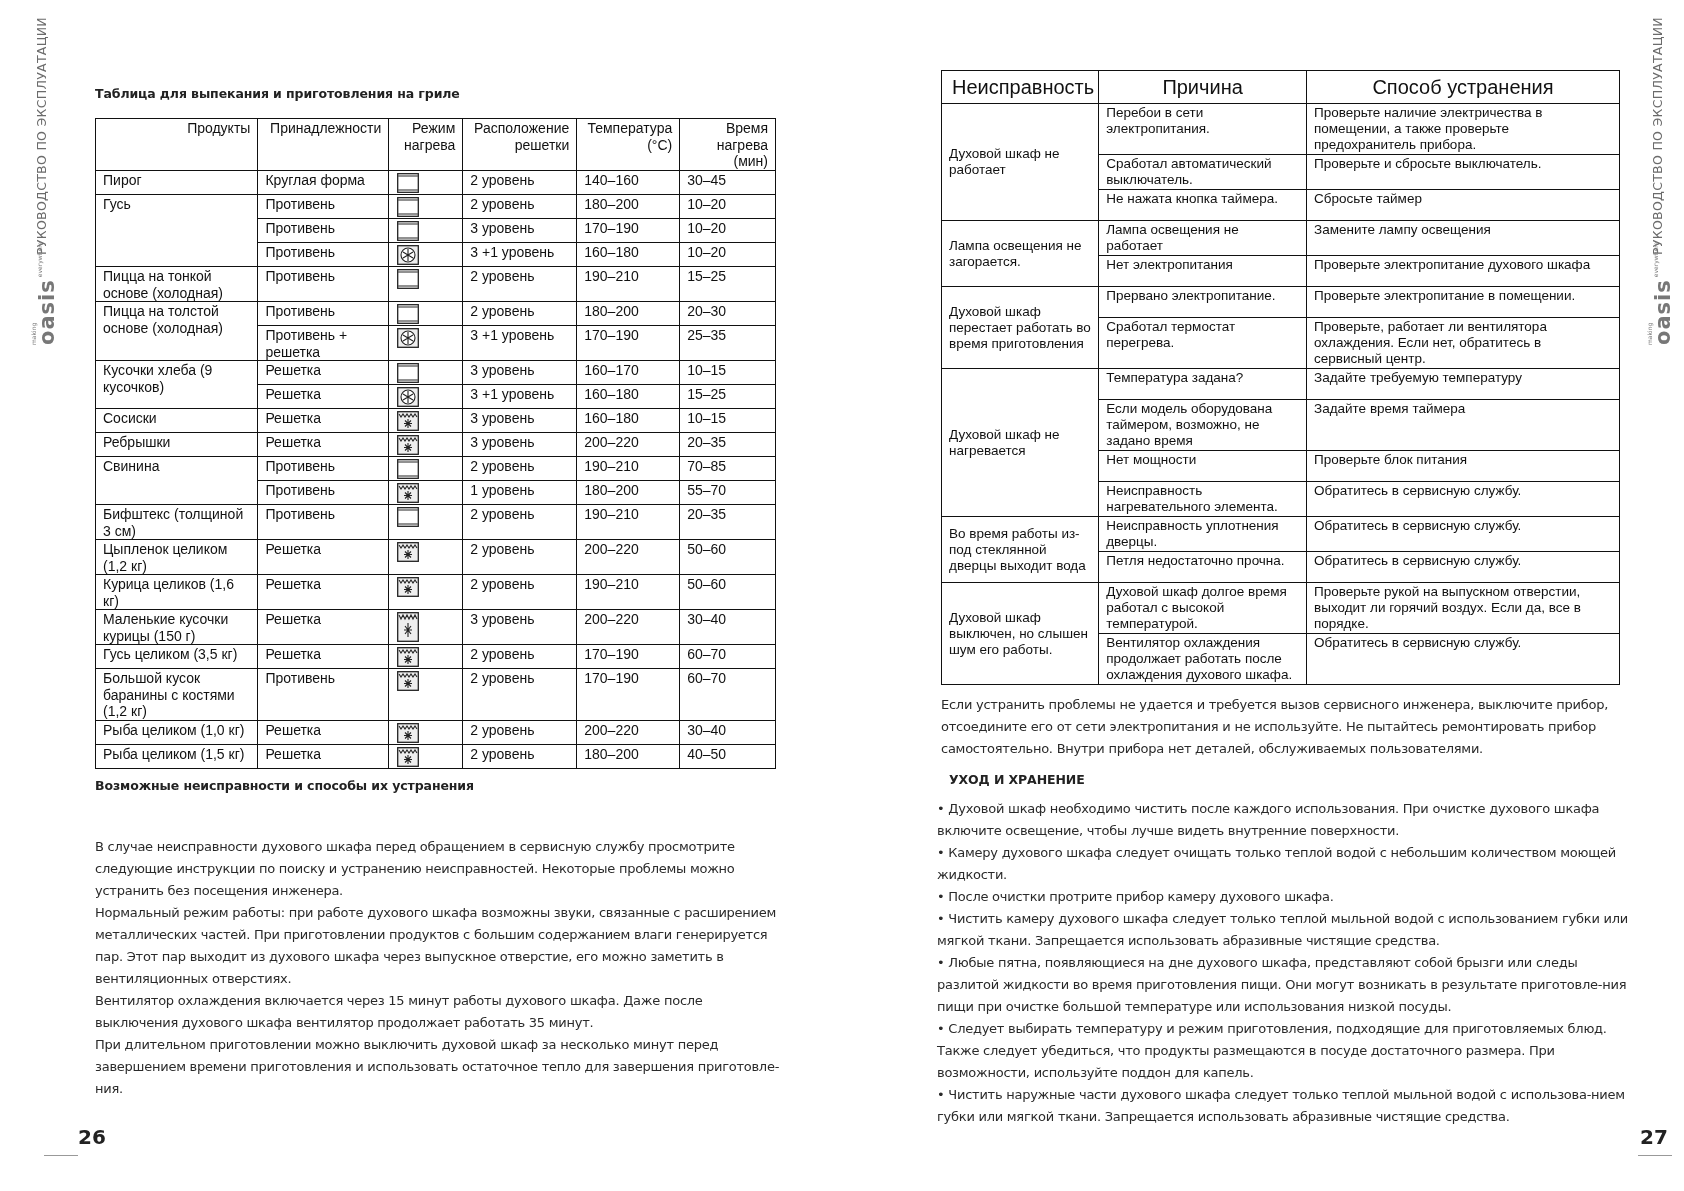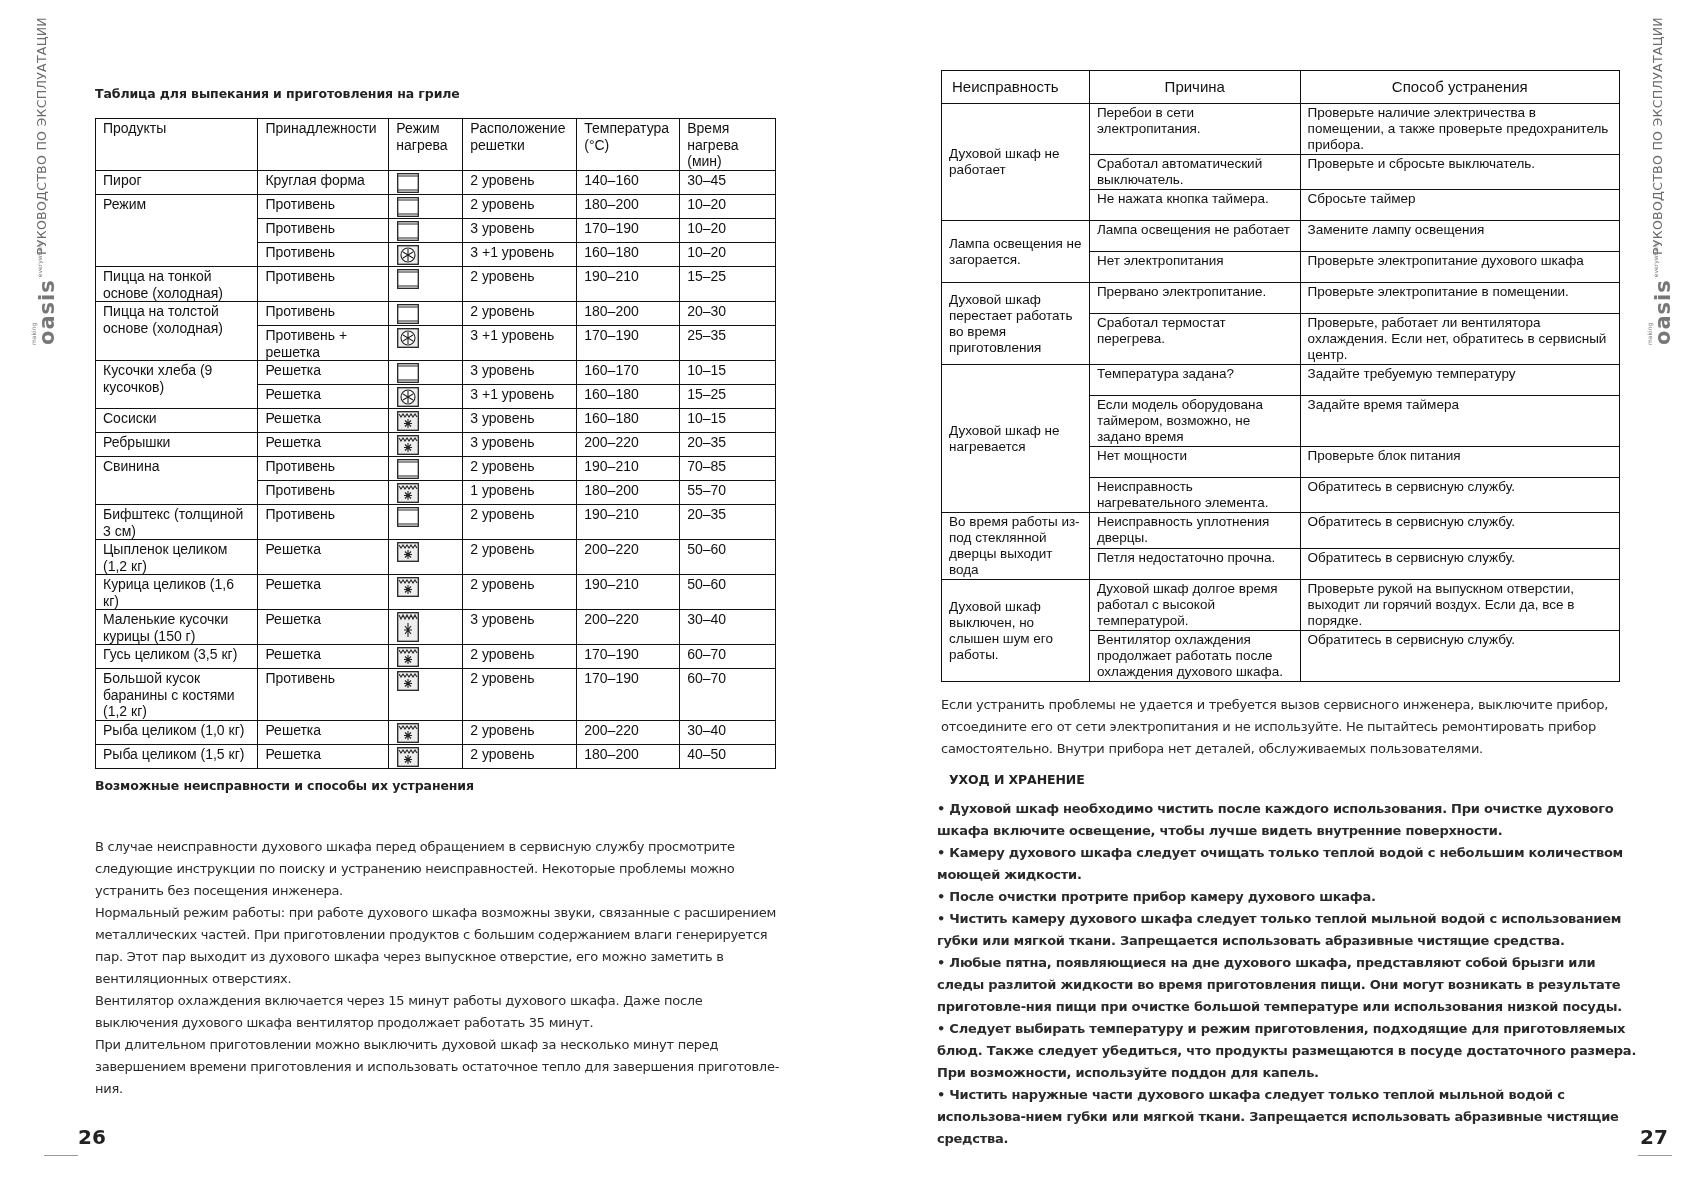--- a/index.html
+++ b/index.html
@@ -13,27 +13,27 @@
   .logo .mk { font-size:6px; font-family:"DejaVu Sans", sans-serif; display:block; line-height:6px; }
   .logo .oa { font-size:21px; font-weight:bold; font-family:"DejaVu Sans", sans-serif; letter-spacing:1px; line-height:20px; display:inline-block; }
   .logo .ev { font-size:6px; font-family:"DejaVu Sans", sans-serif; display:inline-block; vertical-align:top; margin-left:2px; line-height:6px; }
 
   .h-title { position:absolute; font-family:"DejaVu Sans", sans-serif; font-weight:bold; font-size:12.5px; color:#222; white-space:nowrap; letter-spacing:-0.1px; }
 
   table { border-collapse:collapse; position:absolute; font-family:"Liberation Sans", sans-serif; font-size:14px; color:#111; }
   td, th { border:1.2px solid #111; vertical-align:top; padding:1px 7px 0 7px; line-height:16.5px; text-align:left; font-weight:normal; }
 
   #bake-table { left:95px; top:118px; width:681px; }
-  #bake-table th { height:50px; }
+  #bake-table th { height:50px;text-align:right; }
   #bake-table td { height:21px; }
   .mode-cell { padding:2px 0 0 8px !important; }
   .mode-icon { display:block; width:22px; height:20px; }
 
   #fault-table { left:941px; top:70px; width:679px; font-size:13.5px; }
-  #fault-table th { font-size:15px; text-align:center; padding:2px 4px; height:28px; vertical-align:middle; }
+  #fault-table th { font-size:20px; text-align:center; padding:2px 4px; height:28px; vertical-align:middle; }
   #fault-table th.first { text-align:left; padding-left:10px; }
   #fault-table td { line-height:16px; padding:1px 7px; }
   #fault-table td.fault { vertical-align:middle; }
 
   .body-text { position:absolute; font-family:"DejaVu Sans", sans-serif; font-size:13px; line-height:22px; color:#2a2a2a; letter-spacing:-0.25px; }
   .body-text p { margin:0; }
   .pnum { position:absolute; font-family:"DejaVu Sans", sans-serif; font-weight:bold; font-size:20px; color:#222; }
   .pline { position:absolute; height:1px; background:#999; width:34px; }
 </style>
 </head>
@@ -74,21 +74,21 @@
           <td class="mode-cell"><span><svg class="mode-icon" viewBox="0 0 22 20">
                 <rect x="0.7" y="0.7" width="20.6" height="18.6" fill="#fff" stroke="#222" stroke-width="1.3"></rect>
                 <line x1="1" y1="3" x2="21" y2="3" stroke="#555" stroke-width="1.3"></line>
                 <line x1="1" y1="17" x2="21" y2="17" stroke="#555" stroke-width="1.3"></line>
               </svg></span></td>
           <td>2 уровень</td>
           <td>140–160</td>
           <td>30–45</td>
         </tr>
         <tr>
-          <td rowspan="3">Режим</td>
+          <td rowspan="3">Гусь</td>
           <td>Противень</td>
           <td class="mode-cell"><span><svg class="mode-icon" viewBox="0 0 22 20">
                 <rect x="0.7" y="0.7" width="20.6" height="18.6" fill="#fff" stroke="#222" stroke-width="1.3"></rect>
                 <line x1="1" y1="3" x2="21" y2="3" stroke="#555" stroke-width="1.3"></line>
                 <line x1="1" y1="17" x2="21" y2="17" stroke="#555" stroke-width="1.3"></line>
               </svg></span></td>
           <td>2 уровень</td>
           <td>180–200</td>
           <td>10–20</td>
         </tr>
@@ -409,21 +409,21 @@
         </tr>
         <tr>
           <td style="height:44px">Вентилятор охлаждения продолжает работать после охлаждения духового шкафа.</td>
           <td>Обратитесь в сервисную службу.</td>
         </tr>
       </tbody>
   </table>
 
   <div class="body-text" style="left:99px; top:694px; width:690px;">Если устранить проблемы не удается и требуется вызов сервисного инженера, выключите прибор, отсоедините его от сети электропитания и не используйте. Не пытайтесь ремонтировать прибор самостоятельно. Внутри прибора нет деталей, обслуживаемых пользователями.</div>
   <div class="h-title" style="left:95px; top:772px;margin-left:12px;">УХОД И ХРАНЕНИЕ</div>
-  <div class="body-text" id="care-text" style="left:95px; top:798px; width:700px;font-weight:bold;">
+  <div class="body-text" id="care-text" style="left:95px; top:798px; width:700px;">
       <p>• Духовой шкаф необходимо чистить после каждого использования. При очистке духового шкафа включите освещение, чтобы лучше видеть внутренние поверхности.</p>
       <p>• Камеру духового шкафа следует очищать только теплой водой с небольшим количеством моющей жидкости.</p>
       <p>• После очистки протрите прибор камеру духового шкафа.</p>
       <p>• Чистить камеру духового шкафа следует только теплой мыльной водой с использованием губки или мягкой ткани. Запрещается использовать абразивные чистящие средства.</p>
       <p>• Любые пятна, появляющиеся на дне духового шкафа, представляют собой брызги или следы разлитой жидкости во время приготовления пищи. Они могут возникать в результате приготовле-ния пищи при очистке большой температуре или использования низкой посуды.</p>
       <p>• Следует выбирать температуру и режим приготовления, подходящие для приготовляемых блюд. Также следует убедиться, что продукты размещаются в посуде достаточного размера. При возможности, используйте поддон для капель.</p>
       <p>• Чистить наружные части духового шкафа следует только теплой мыльной водой с использова-нием губки или мягкой ткани. Запрещается использовать абразивные чистящие средства.</p>
     </div>
 
   <div class="side-text" style="left:808px; top:255px;">РУКОВОДСТВО ПО ЭКСПЛУАТАЦИИ</div>

